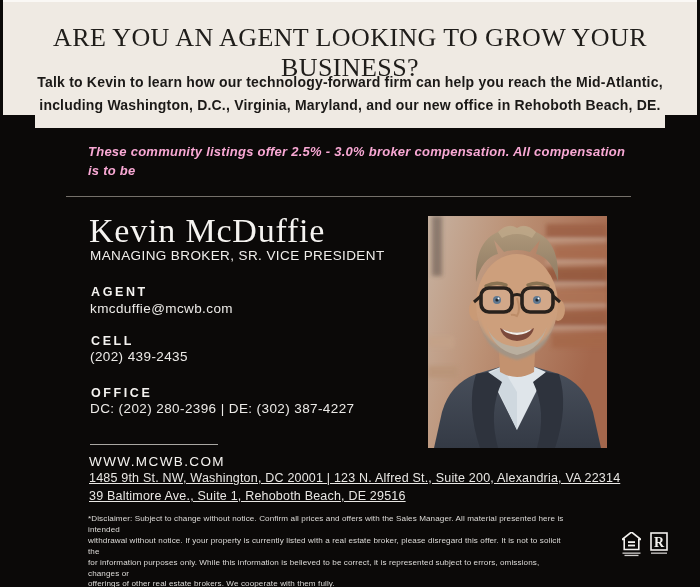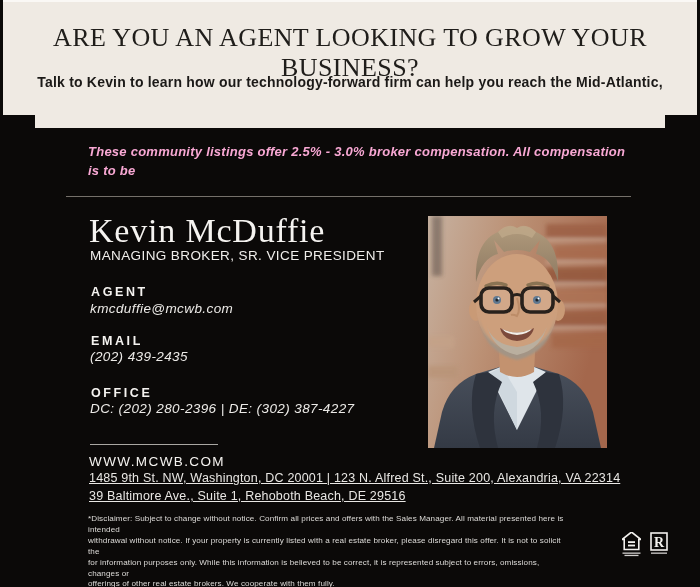--- a/index.html
+++ b/index.html
@@ -58,21 +58,20 @@
   }
   .contact-label{
     position:absolute;left:91px;
     font-size:12.5px;font-weight:700;letter-spacing:2.6px;
     color:#f5f3f0;
   }
   .contact-value{
     position:absolute;left:90px;
     font-size:13.5px;font-weight:400;letter-spacing:.4px;
     color:#eceae7;
-    font-style:italic;
   }
   .lbl-email{top:285px;}  .val-email{top:301px;}
   .lbl-cell{top:334px;}   .val-cell{top:349px;}
   .lbl-office{top:386px;} .val-office{top:401px;}
 
   
   .portrait{position:absolute;left:428px;top:216px;width:179px;height:232px;}
 
   
   .website{
@@ -100,35 +99,36 @@
 
 <div class="canvas">
 
   <div class="top-strip"></div>
   <div class="panel-main"></div>
   <div class="panel-tab"></div>
 
   <div class="headline">ARE YOU AN AGENT LOOKING TO GROW YOUR BUSINESS?</div>
   <div class="subhead">
     <div>Talk to Kevin to learn how our technology-forward firm can help you reach the Mid-Atlantic,</div>
+    <div>including Washington, D.C., Virginia, Maryland, and our new office in Rehoboth Beach, DE.</div>
   </div>
 
   <div class="comp-note">
     <div>These community listings offer 2.5% - 3.0% broker compensation. All compensation is to be</div>
   </div>
 
   <div class="divider-1"></div>
 
   <div class="agent-name">Kevin McDuffie</div>
   <div class="agent-title">MANAGING BROKER, SR. VICE PRESIDENT</div>
 
   <div class="contact-label lbl-email">AGENT</div>
   <div class="contact-value val-email">kmcduffie@mcwb.com</div>
 
-  <div class="contact-label lbl-cell">EMAIL</div>
+  <div class="contact-label lbl-cell">CELL</div>
   <div class="contact-value val-cell">(202) 439-2435</div>
 
   <div class="contact-label lbl-office">OFFICE</div>
   <div class="contact-value val-office">DC: (202) 280-2396 | DE: (302) 387-4227</div>
 
   <div class="portrait">
     <svg width="179" height="232" viewBox="0 0 179 232" xmlns="http://www.w3.org/2000/svg">
       <defs>
         <linearGradient id="bgGrad" x1="0" y1="0" x2="1" y2="0.35">
           <stop offset="0" stop-color="#c7b2a1"></stop>

